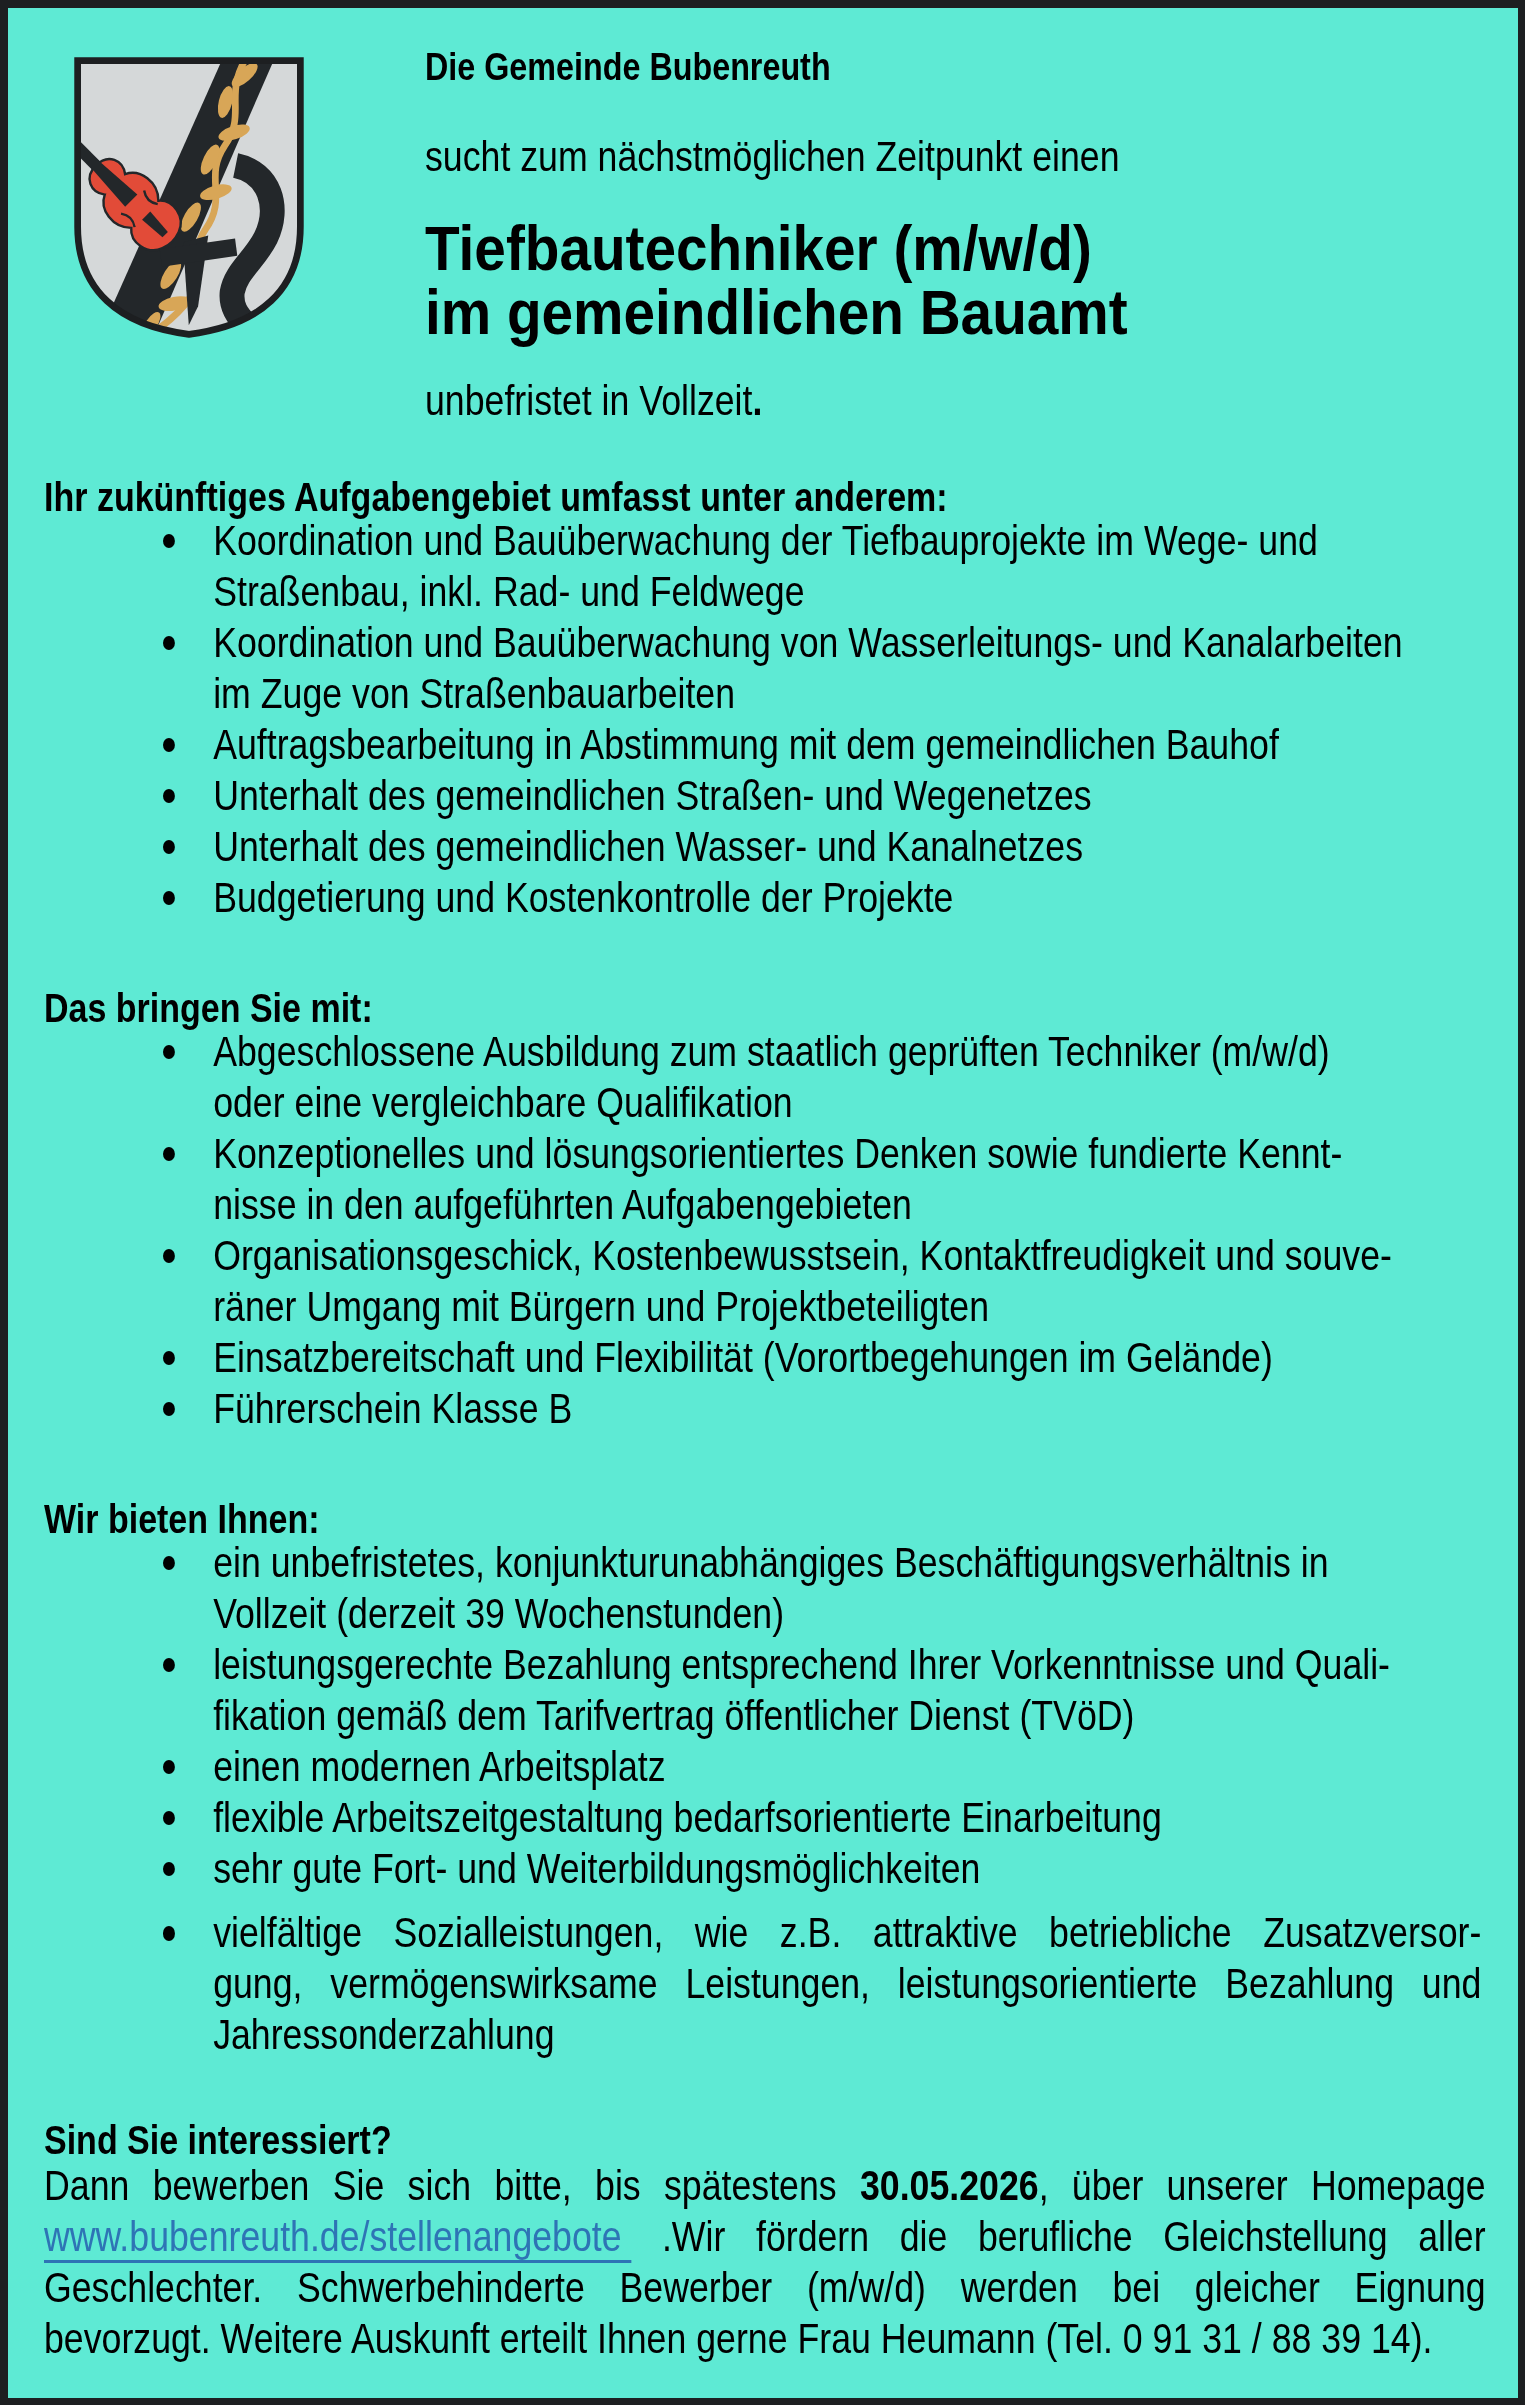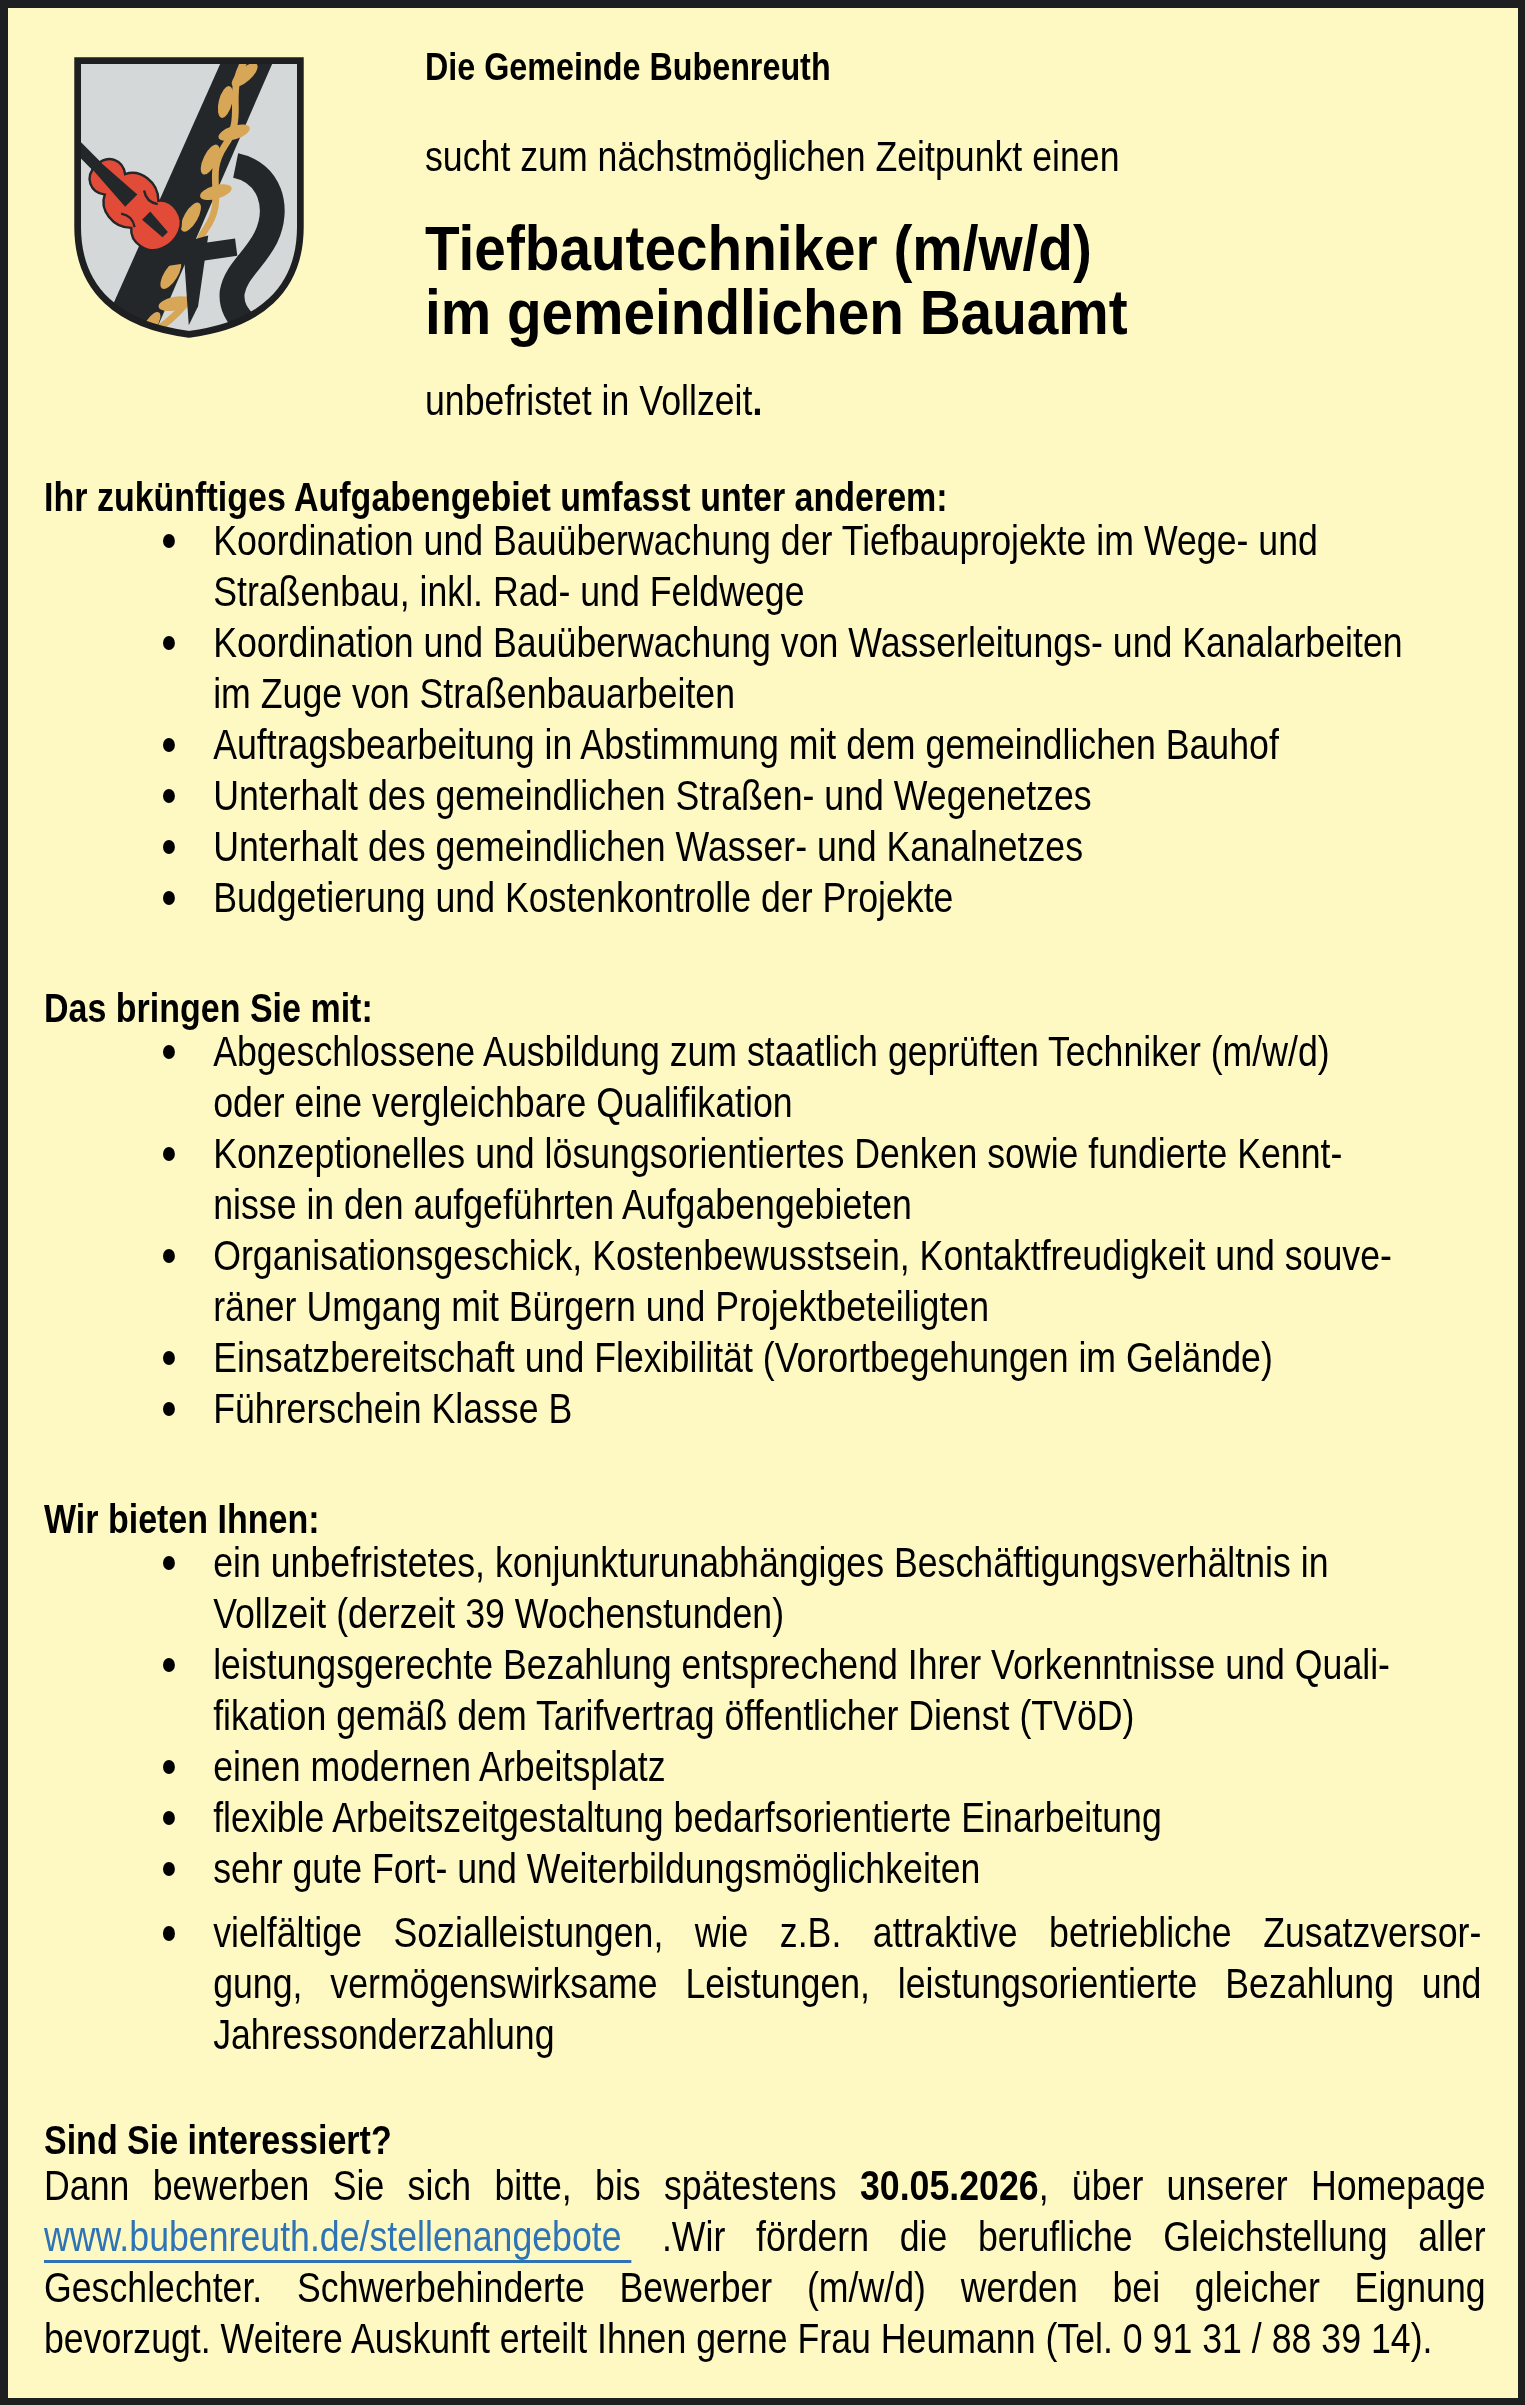--- a/index.html
+++ b/index.html
@@ -1,21 +1,21 @@
 <!DOCTYPE html>
 <html><head>
 <meta charset="utf-8">
 <style>
   html,body { margin:0; padding:0; background:#ffffff; }
   .page {
     position:relative;
     width:1526px; height:2406px;
     box-sizing:border-box;
     border:8.6px solid #1d1f21;
-    background:#fef9c3;
+    background:#5eead4;
     font-family:"Liberation Sans", sans-serif;
     color:#000;
     overflow:hidden;
   }
   .abs { position:absolute; }
   
   .cx  { transform:scaleX(0.85); transform-origin:0 0; }
   .cx9 { transform:scaleX(0.90); transform-origin:0 0; }
 
   .org-name   { left:417px; top:38px;  font-size:38px; font-weight:bold; white-space:nowrap; }

